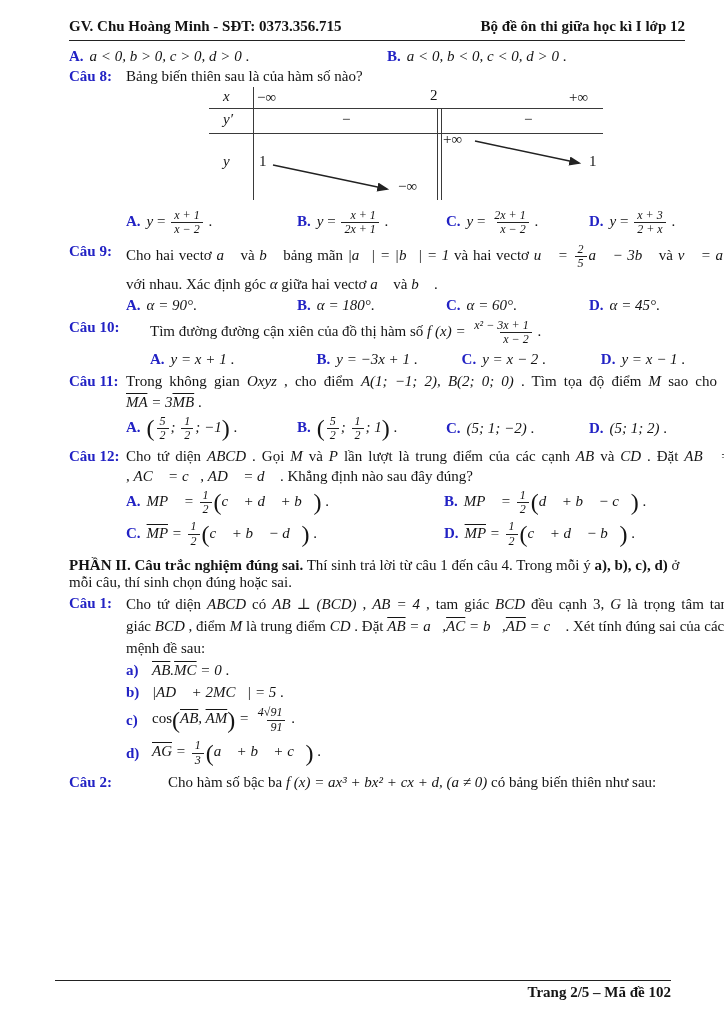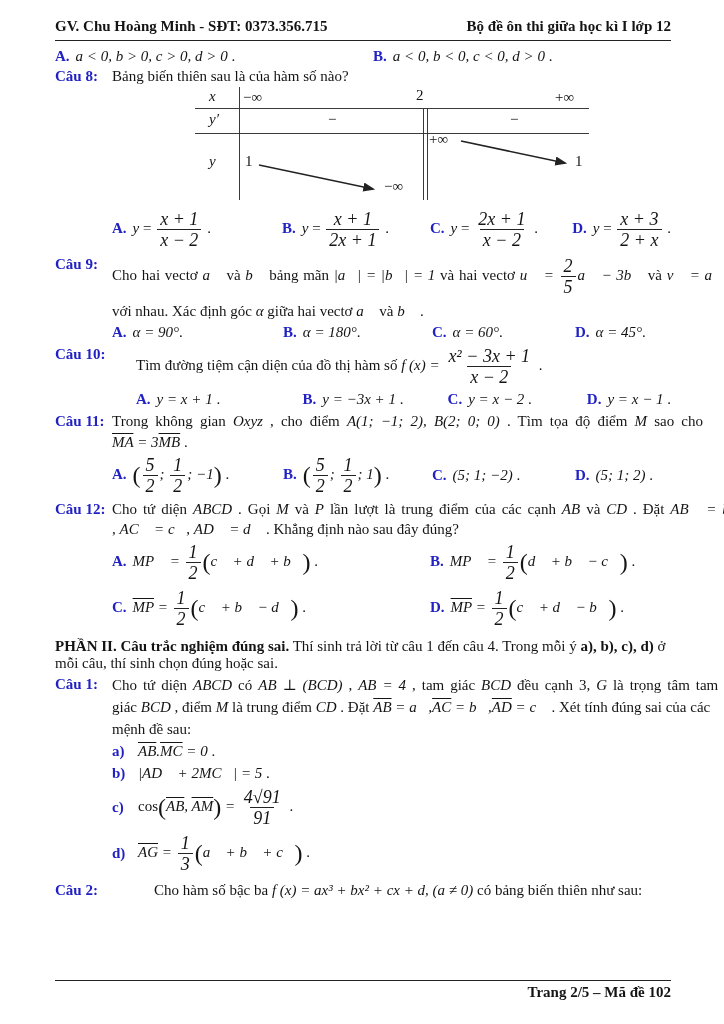--- a/index.html
+++ b/index.html
@@ -4,34 +4,34 @@
 <style>
   :root{ --blue:#2222c4; --ink:#141414; --line:#3a3a3a; }
   *{margin:0;padding:0;box-sizing:border-box;}
   html,body{width:724px;height:1024px;}
   body{
     background:#ffffff;
     font-family:"Liberation Serif","DejaVu Serif",serif;
     font-size:15px; color:var(--ink);
     position:relative; overflow:hidden;
   }
-  .content{position:absolute;left:55px;top:18px;width:616px;}
+  .content{position:absolute;left:69px;top:18px;width:616px;}
   .hdr{display:flex;justify-content:space-between;font-weight:bold;
        padding-bottom:5px;border-bottom:1.7px solid #222;margin-bottom:7px;}
   .qrow{display:flex;margin-top:3px;}
   .qlabel{flex:0 0 57px;color:var(--blue);font-weight:bold;white-space:nowrap;}
   .qbody{flex:1;min-width:0;}
   .line{white-space:nowrap;}
   .ws2{word-spacing:2.2px;} .ws3{word-spacing:3.4px;} .ws1{word-spacing:1px;}
   .m{font-style:italic;}
   .ol{font-style:italic;text-decoration:overline;}
   .bold{font-weight:bold;}
   .bigp{font-size:24px;font-style:normal;vertical-align:middle;line-height:.85;}
-  .frac{display:inline-flex;flex-direction:column;align-items:center;
-        vertical-align:middle;margin:0 2px;font-style:italic;line-height:1.12;font-size:18px;}
+  .frac{display:inline-flex;flex-direction:column;align-items:flex-end;
+        vertical-align:middle;margin:0 2px;font-style:italic;line-height:1.12;font-size:12px;}
   .frac .fd{border-top:1.3px solid #222;padding:0 3px;}
   .frac .fn{padding:0 3px;}
   .olabel{color:var(--blue);font-weight:bold;margin-right:6px;}
   .o4{display:flex;align-items:center;margin-top:4px;}
   .o4 .c1{width:171px;} .o4 .c2{width:149px;} .o4 .c3{width:143px;} .o4 .c4{flex:1;}
   .o2{display:flex;align-items:center;margin-top:4px;}
   .o2 .ca{width:318px;} .o2 .cb{flex:1;}
   .opt{white-space:nowrap;}
   
   .vtable{position:relative;height:114px;margin:2px 0 8px 140px;width:394px;
@@ -139,21 +139,21 @@
         <div class="opt c2"><span class="olabel">B.</span><span><span class="m">α = 180°</span><span>.</span></span></div>
         <div class="opt c3"><span class="olabel">C.</span><span><span class="m">α = 60°</span><span>.</span></span></div>
         <div class="opt c4"><span class="olabel">D.</span><span><span class="m">α = 45°</span><span>.</span></span></div>
       </div>
     </div>
   </div>
 
   <div class="qrow" style="margin-top:5px;gap:24px;">
     <span class="qlabel">Câu 10:</span>
     <div class="qbody">
-      <div class="line"><span>Tìm đường tiệm cận diện của đồ thị hàm số </span><span class="m">f (x) = </span><span class="frac">
+      <div class="line"><span>Tìm đường đường cận xiên của đồ thị hàm số </span><span class="m">f (x) = </span><span class="frac">
             <span class="fn">x² − 3x + 1</span>
             <span class="fd">x − 2</span>
           </span><span> .</span></div>
       <div class="o4">
         <div class="opt c1"><span class="olabel">A.</span><span><span class="m">y = x + 1</span><span> .</span></span></div>
         <div class="opt c2"><span class="olabel">B.</span><span><span class="m">y = −3x + 1</span><span> .</span></span></div>
         <div class="opt c3"><span class="olabel">C.</span><span><span class="m">y = x − 2</span><span> .</span></span></div>
         <div class="opt c4"><span class="olabel">D.</span><span><span class="m">y = x − 1</span><span> .</span></span></div>
       </div>
     </div>

